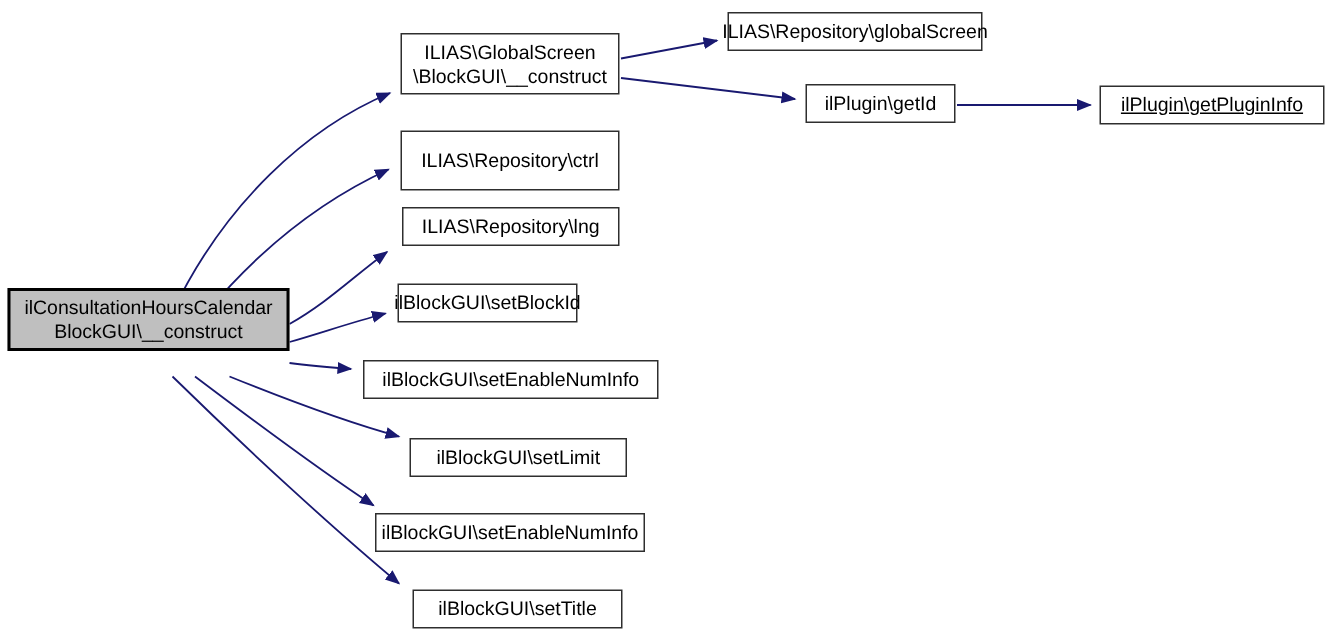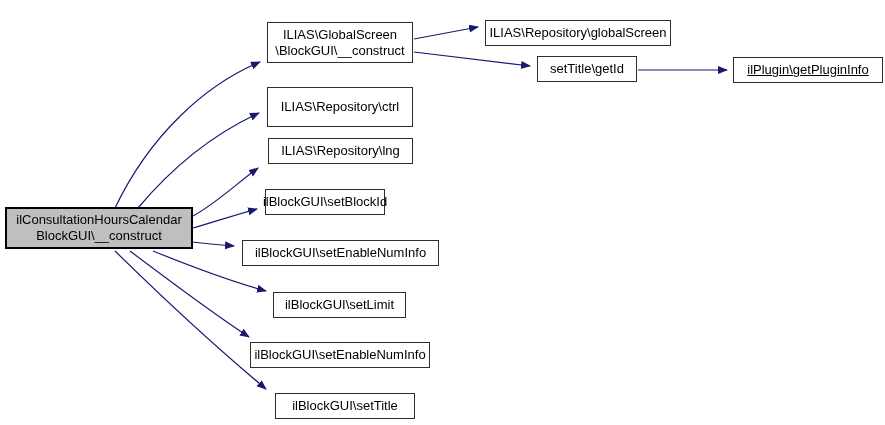--- a/index.html
+++ b/index.html
@@ -67,36 +67,36 @@
       <path d="M193,242 C207,244 220,245 234,246" marker-end="url(#arrow)"></path>
       <path d="M153,251 C195,268 233,282 266,291" marker-end="url(#arrow)"></path>
       <path d="M130,251 C175,285 214,314 249,337" marker-end="url(#arrow)"></path>
       <path d="M115,251 C165,300 224,354 266,389" marker-end="url(#arrow)"></path>
       <path d="M414,39 L478,27" marker-end="url(#arrow)"></path>
       <path d="M414,52 L530,66" marker-end="url(#arrow)"></path>
       <path d="M638,70 L727,70" marker-end="url(#arrow)"></path>
     </g>
   </svg>
 
-  <div class="node root" style="left:5px; top:207px; width:188px; height:42px;">
+  <div class="node root" style="left:5px; top:192px; width:188px; height:42px;">
     <span>ilConsultationHoursCalendar
 BlockGUI\__construct</span>
   </div>
 
   <div class="node" style="left:267px; top:22px; width:146px; height:41px;">
     <span>ILIAS\GlobalScreen
 \BlockGUI\__construct</span>
   </div>
 
-  <div class="node" style="left:485px; top:20px; width:186px; height:26px;">
+  <div class="node" style="left:485px; top:8px; width:170px; height:26px;">
     <span>ILIAS\Repository\globalScreen</span>
   </div>
 
   <div class="node" style="left:537px; top:56px; width:100px; height:26px;">
-    <span>setTitle\getId</span>
+    <span>ilPlugin\getId</span>
   </div>
 
   <div class="node" style="left:733px; top:57px; width:150px; height:26px;text-decoration:underline;">
     <span>ilPlugin\getPluginInfo</span>
   </div>
 
   <div class="node" style="left:267px; top:87px; width:146px; height:40px;">
     <span>ILIAS\Repository\ctrl</span>
   </div>
 
@@ -105,21 +105,21 @@
   </div>
 
   <div class="node" style="left:265px; top:189px; width:120px; height:26px;">
     <span>ilBlockGUI\setBlockId</span>
   </div>
 
   <div class="node" style="left:242px; top:240px; width:197px; height:26px;">
     <span>ilBlockGUI\setEnableNumInfo</span>
   </div>
 
-  <div class="node" style="left:273px; top:292px; width:133px; height:26px;">
+  <div class="node" style="left:273px; top:292px; width:145px; height:26px;">
     <span>ilBlockGUI\setLimit</span>
   </div>
 
   <div class="node" style="left:250px; top:342px; width:180px; height:26px;">
     <span>ilBlockGUI\setEnableNumInfo</span>
   </div>
 
   <div class="node" style="left:275px; top:393px; width:140px; height:26px;">
     <span>ilBlockGUI\setTitle</span>
   </div>

